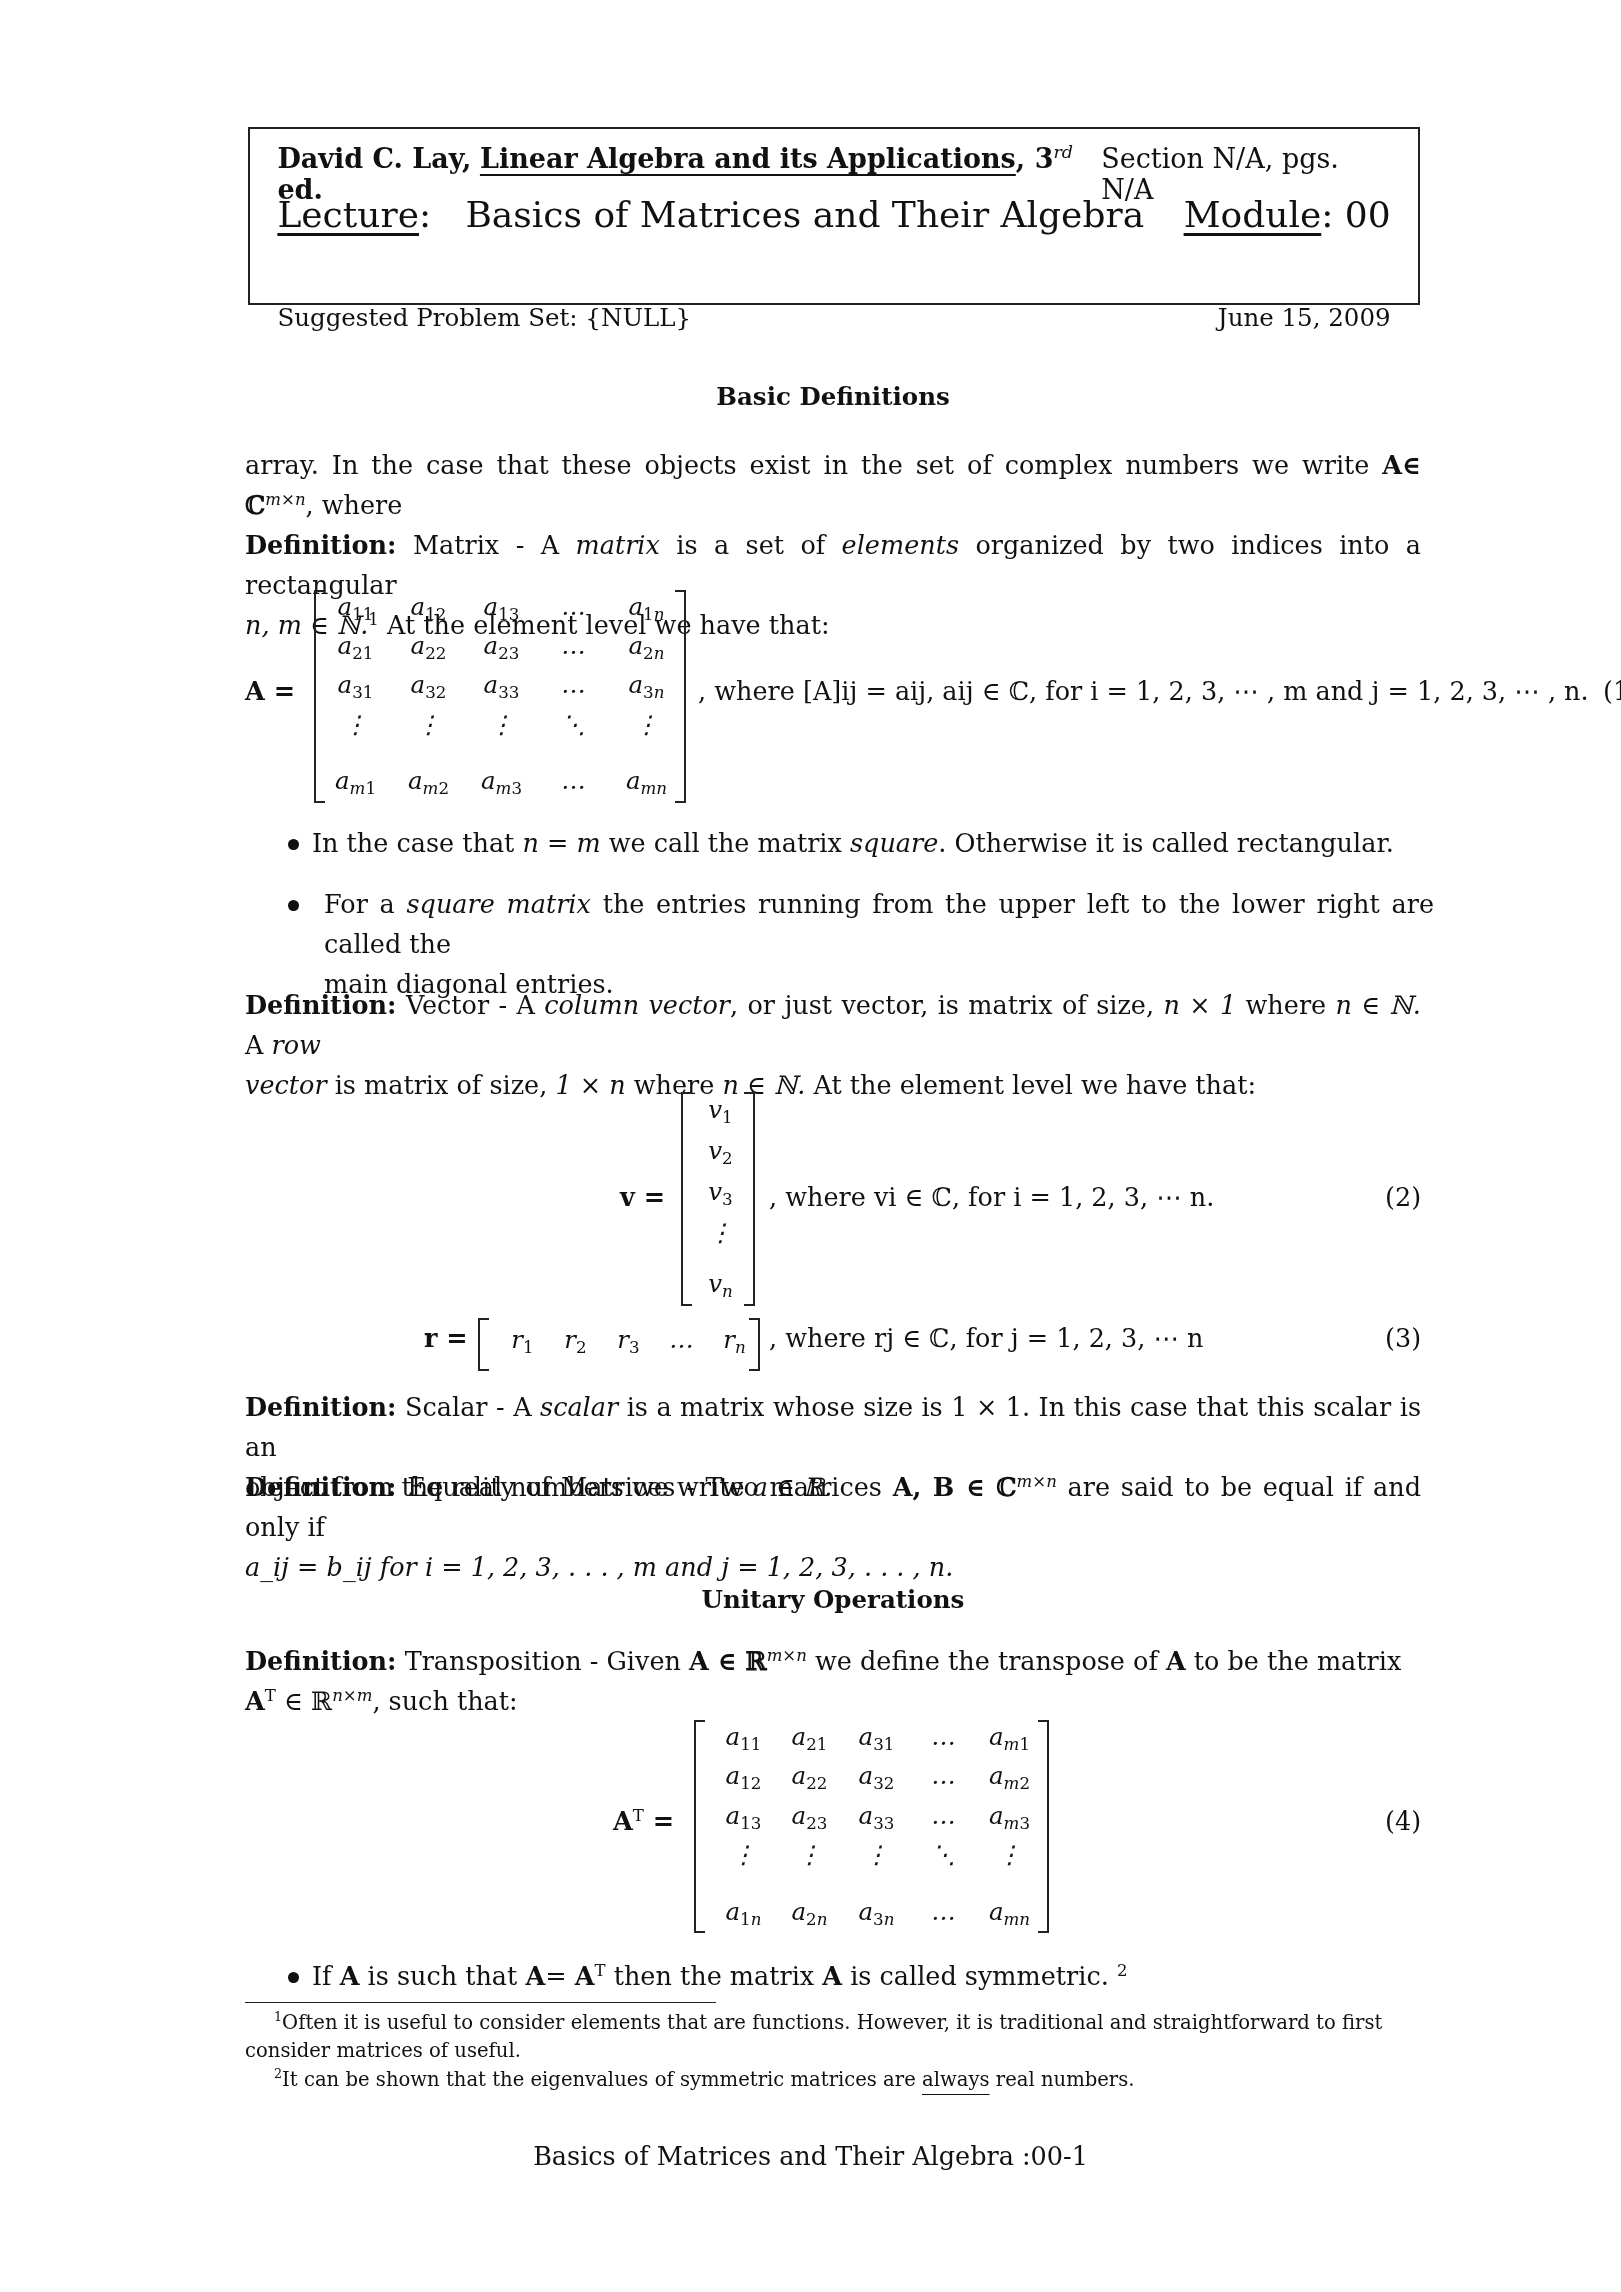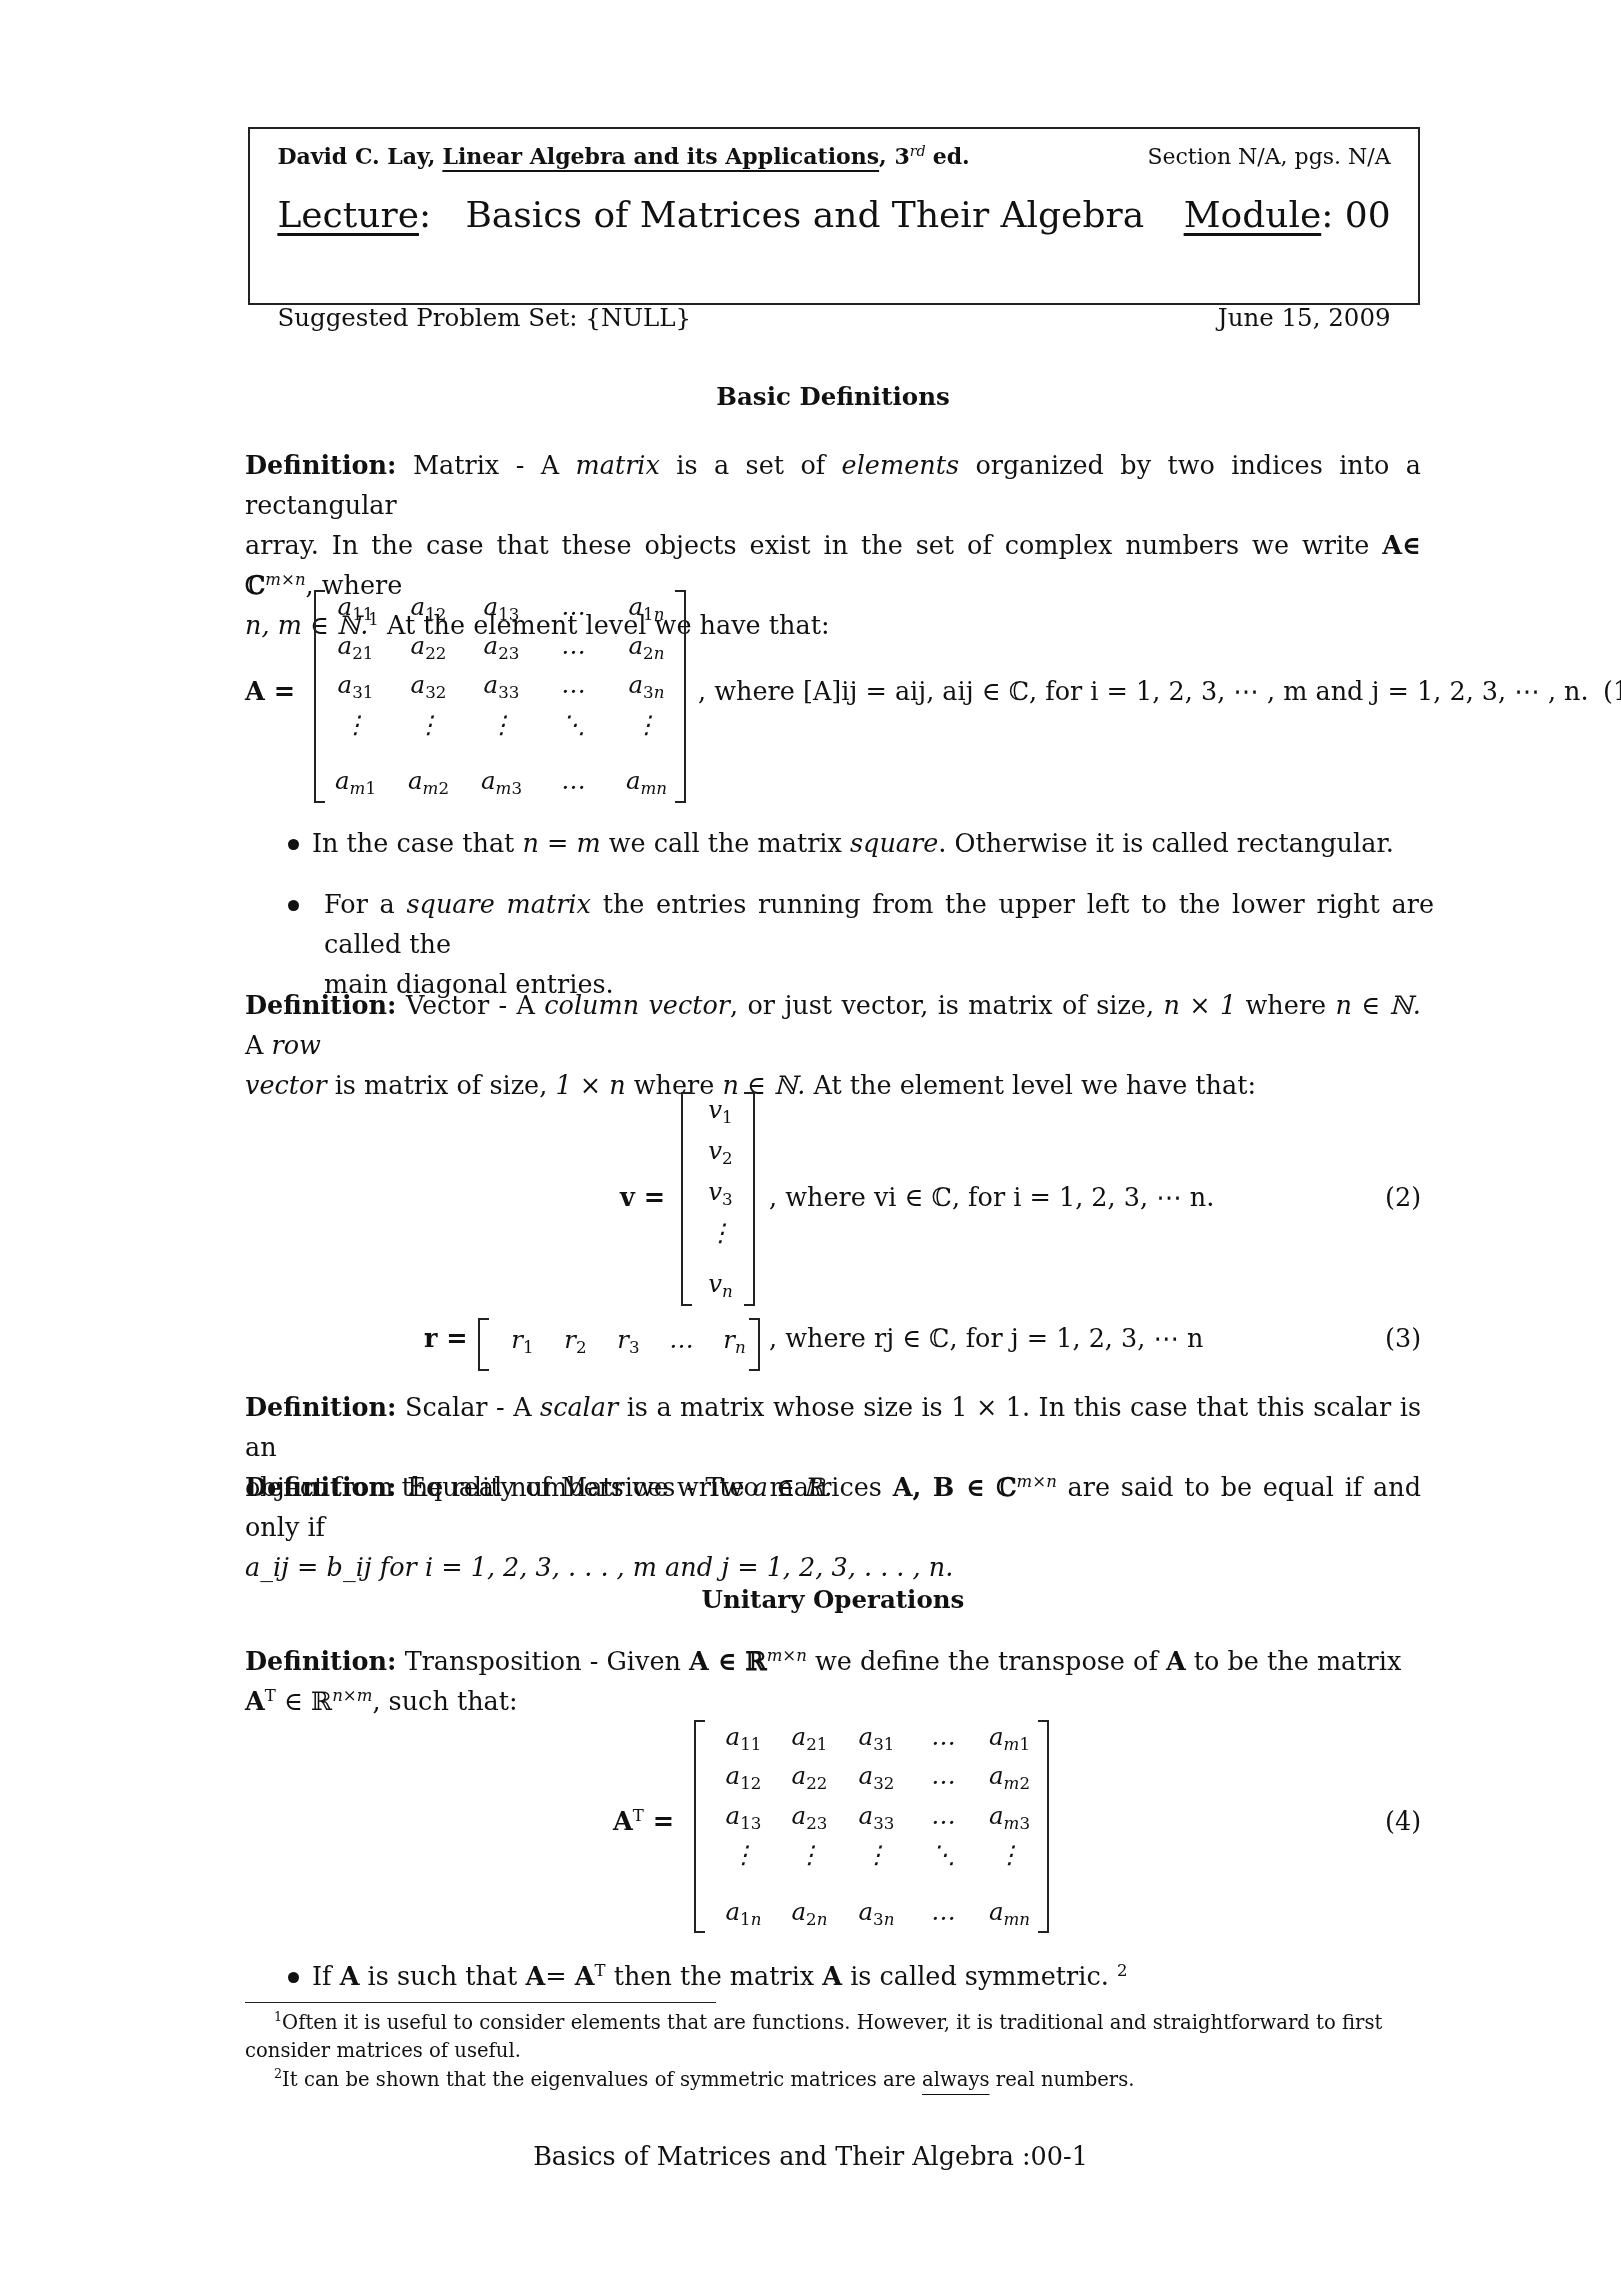--- a/index.html
+++ b/index.html
@@ -36,21 +36,21 @@
   .eqnum { position: absolute; font-size: 25.5px; }
 
   .bullet-dot { position: absolute; width: 10.8px; height: 10.8px; border-radius: 50%; background: #111; }
 
   .footnote { font-size: 19.6px; line-height: 28px; }
 </style>
 </head>
 <body>
 
 <div id="header-box">
-  <div class="hdr-row" style="top:13.7px; font-size:22px;">
+  <div class="hdr-row" style="top:13.7px; font-size:27px;">
     <span>
       <span class="b">David C. Lay,</span>
       <span class="b u">Linear Algebra and its Applications</span><span class="b">, </span><span class="b">3</span><sup class="i">rd</sup>
       <span class="b">ed.</span>
     </span>
     <span>Section N/A, pgs. N/A</span>
   </div>
   <div class="hdr-row" style="top:65px; font-size:36px;">
     <span>
       <span class="u">Lecture</span>:&nbsp;&nbsp;
@@ -63,22 +63,22 @@
   </div>
   <div class="hdr-row" style="top:127px; font-size:24.5px;margin-top:47px;">
     <span>Suggested Problem Set: {NULL}</span>
     <span>June 15, 2009</span>
   </div>
 </div>
 
 <div class="heading" style="top:382px;">Basic Definitions</div>
 
 <div class="para body-text" style="top:445px;">
+  <div><span>array. In the case that these objects exist in the set of complex numbers we write </span><span class="b">A∈ ℂ</span><sup class="i">m×n</sup><span>, where</span></div>
   <div><span class="b">Definition:</span> <span>Matrix - A </span><span class="i">matrix</span><span> is a set of </span><span class="i">elements</span><span> organized by two indices into a rectangular</span></div>
-  <div><span>array. In the case that these objects exist in the set of complex numbers we write </span><span class="b">A∈ ℂ</span><sup class="i">m×n</sup><span>, where</span></div>
   <div><span class="i">n, m ∈ ℕ.</span><sup>1</sup><span> At the element level we have that:</span></div>
 </div>
 
 <div>
   <div class="abs b" style="left:245px; top:676px; font-size:25.5px;">A =</div>
   <div class="bracket-l" style="left:314px; top:590px; height:209px;"></div>
   <div class="bracket-r" style="left:675px; top:590px; height:209px;"></div>
   <div id="eq1-grid">
       <div class="cell" style="left: 321px; top: 592px;">a<span class="s">11</span></div>
       <div class="cell" style="left: 394px; top: 592px;">a<span class="s">12</span></div>

